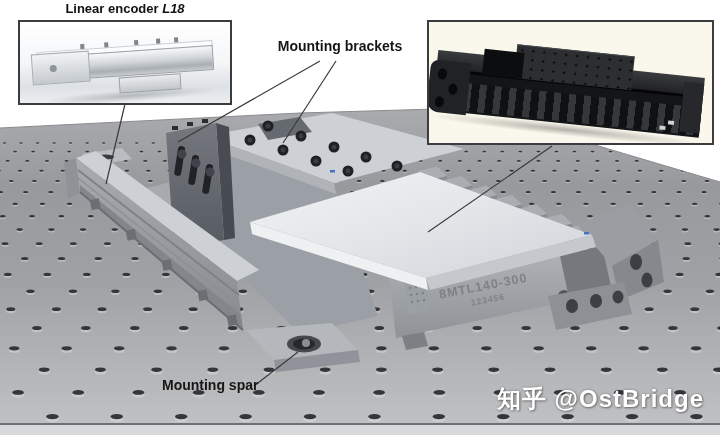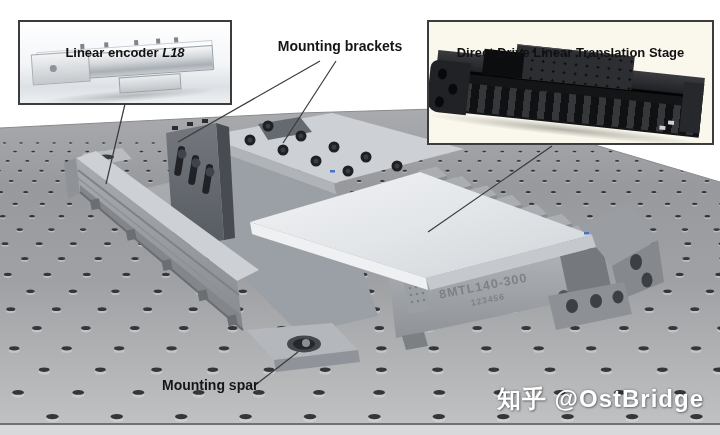--- a/index.html
+++ b/index.html
@@ -4,21 +4,21 @@
 <style>
   html,body{margin:0;padding:0;background:#fff;}
   #root{position:relative;width:720px;height:435px;overflow:hidden;
         font-family:"Liberation Sans",sans-serif;background:var(--bg,#fff);}
   #scene{position:absolute;left:0;top:0;}
   .inset{position:absolute;border:2px solid #3c3c3e;box-sizing:border-box;overflow:hidden;}
   #inset-encoder{left:18px;top:20px;width:214px;height:85px;
      background:linear-gradient(180deg,#ffffff 0%,#f3f5f7 52%,#dde1e5 80%,#edeff1 100%);}
   #inset-stage{left:427px;top:20px;width:287px;height:125px;background:var(--inset2bg,#faf7ec);}
   .inset-title{position:absolute;top:1px;font-size:13px;font-weight:bold;color:#111;
-     text-align:center;white-space:nowrap;margin-top:44px;}
+     text-align:center;white-space:nowrap;}
   #title-encoder{left:18px;width:214px;}
   #title-stage{left:427px;width:287px;}
   .callout{position:absolute;font-size:14px;font-weight:bold;color:#161616;white-space:nowrap;}
   #label-brackets{left:270px;top:38px;width:140px;text-align:center;}
   #label-spar{left:162px;top:377px;}
   #watermark{position:absolute;right:16px;bottom:20px;font-size:24px;font-weight:bold;
      color:var(--wm,#fff);letter-spacing:1px;
      text-shadow:0 0 3px rgba(0,0,0,.30),1px 1px 2px rgba(0,0,0,.35);}
   
   .enc{position:absolute;left:10px;top:16px;width:192px;height:62px;transform:rotate(-4deg);}
@@ -1222,20 +1222,19 @@
       <div class="bhole" style="left:20px;top:22px"></div>
       <div class="bhole" style="left:8px;top:36px"></div>
     </div>
     <div class="rend"></div>
     <div class="bit" style="left:236px;top:52px"></div>
     <div class="bit" style="left:228px;top:58px"></div>
   </div>
 </div>
 
 <div class="inset-title" id="title-encoder"><span>Linear encoder</span>&nbsp;<i>L18</i></div>
-<div class="inset-title" id="title-stage">Direct Drive Linear Translation Stage</div>
 
 <div class="callout" id="label-brackets">Mounting brackets</div>
 <div class="callout" id="label-spar">Mounting spar</div>
 
 <div id="watermark"><span>知乎</span> <span>@OstBridge</span></div>
 
 </div>
 
 </body></html>

